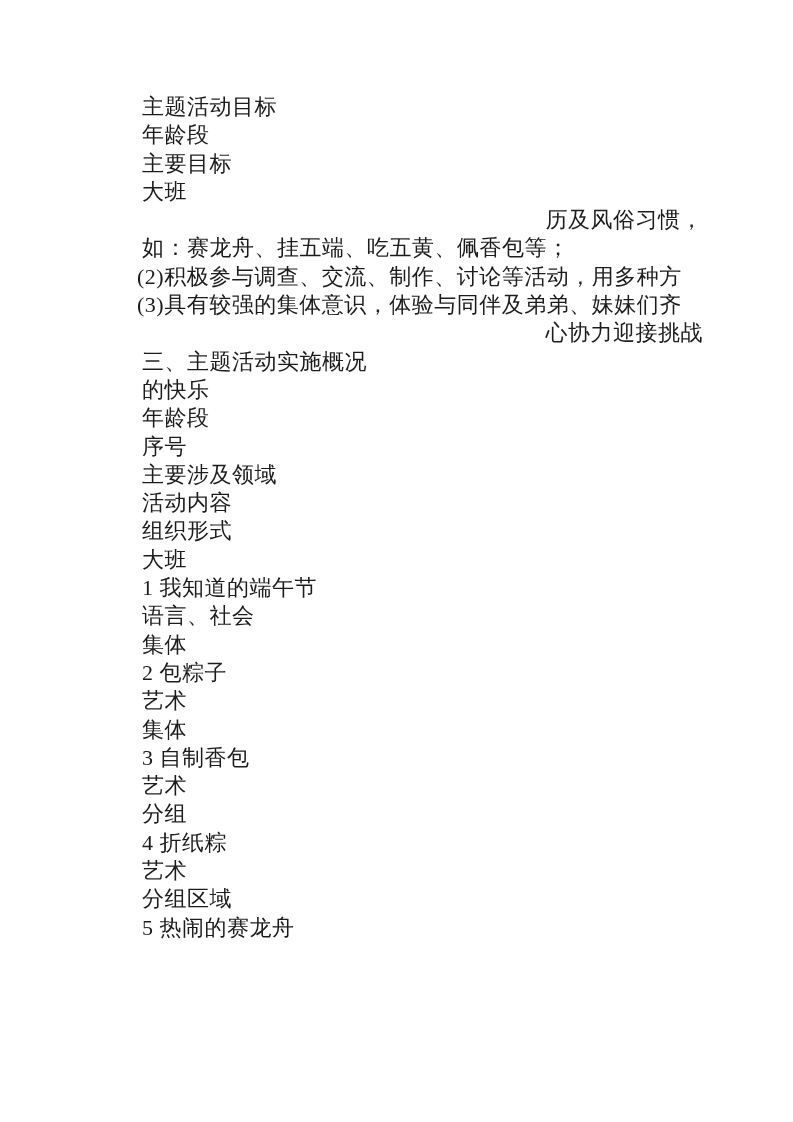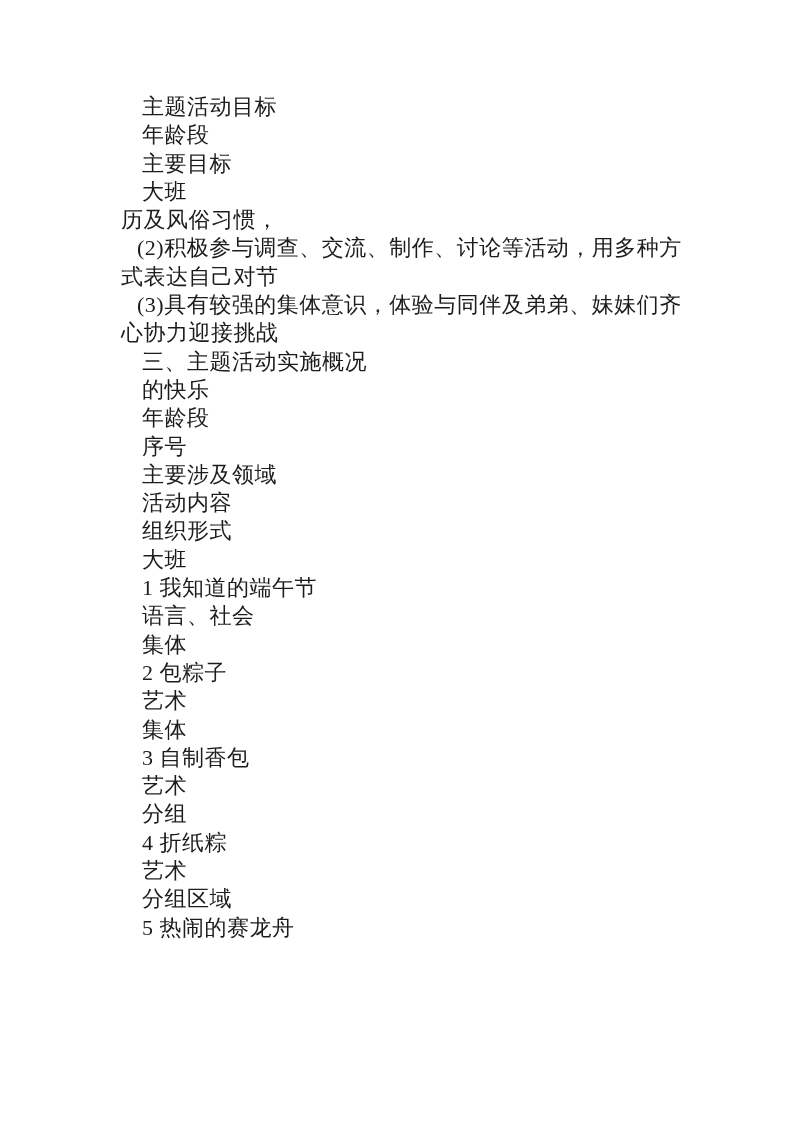--- a/index.html
+++ b/index.html
@@ -21,35 +21,35 @@
   }
   .line {
     font-family: "Liberation Serif", "DejaVu Serif", serif;
     font-size: 22px;
     line-height: 28.3px;
     letter-spacing: 0.5px;
     color: #1c1c1c;
     white-space: nowrap;
     font-weight: 400;
   }
-  .indent-0 { margin-left: 0; }
+  .indent-0 { margin-left: 0; text-align: right; }
   .indent-1 { margin-left: 21px; }
   .indent-2 { margin-left: 16px; }
 </style>
 </head>
 <body>
 
 <div class="page">
 <div class="line indent-1">主题活动目标</div>
     <div class="line indent-1">年龄段</div>
     <div class="line indent-1">主要目标</div>
     <div class="line indent-1">大班</div>
     <div class="line indent-0">历及风俗习惯，</div>
+    <div class="line indent-1">如：赛龙舟、挂五端、吃五黄、佩香包等；</div>
     <div class="line indent-2">(2)积极参与调查、交流、制作、讨论等活动，用多种方</div>
-    <div class="line indent-0">式表达自己对节</div>
     <div class="line indent-2">(3)具有较强的集体意识，体验与同伴及弟弟、妹妹们齐</div>
     <div class="line indent-0">心协力迎接挑战</div>
     <div class="line indent-1">三、主题活动实施概况</div>
     <div class="line indent-1">的快乐</div>
     <div class="line indent-1">年龄段</div>
     <div class="line indent-1">序号</div>
     <div class="line indent-1">主要涉及领域</div>
     <div class="line indent-1">活动内容</div>
     <div class="line indent-1">组织形式</div>
     <div class="line indent-1">大班</div>

